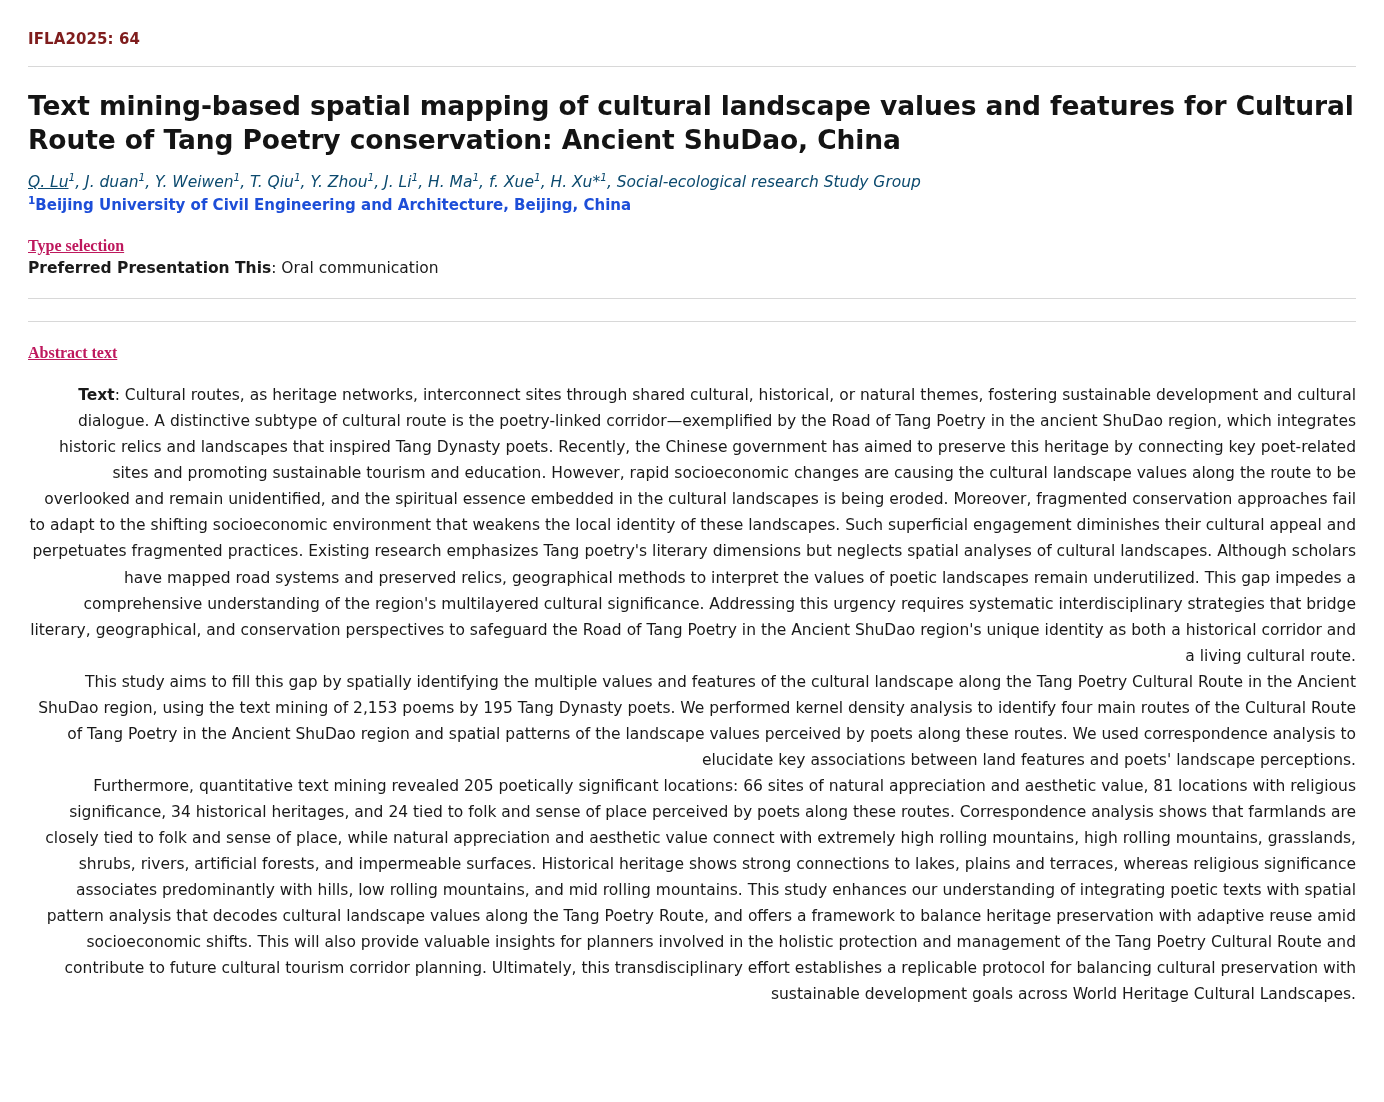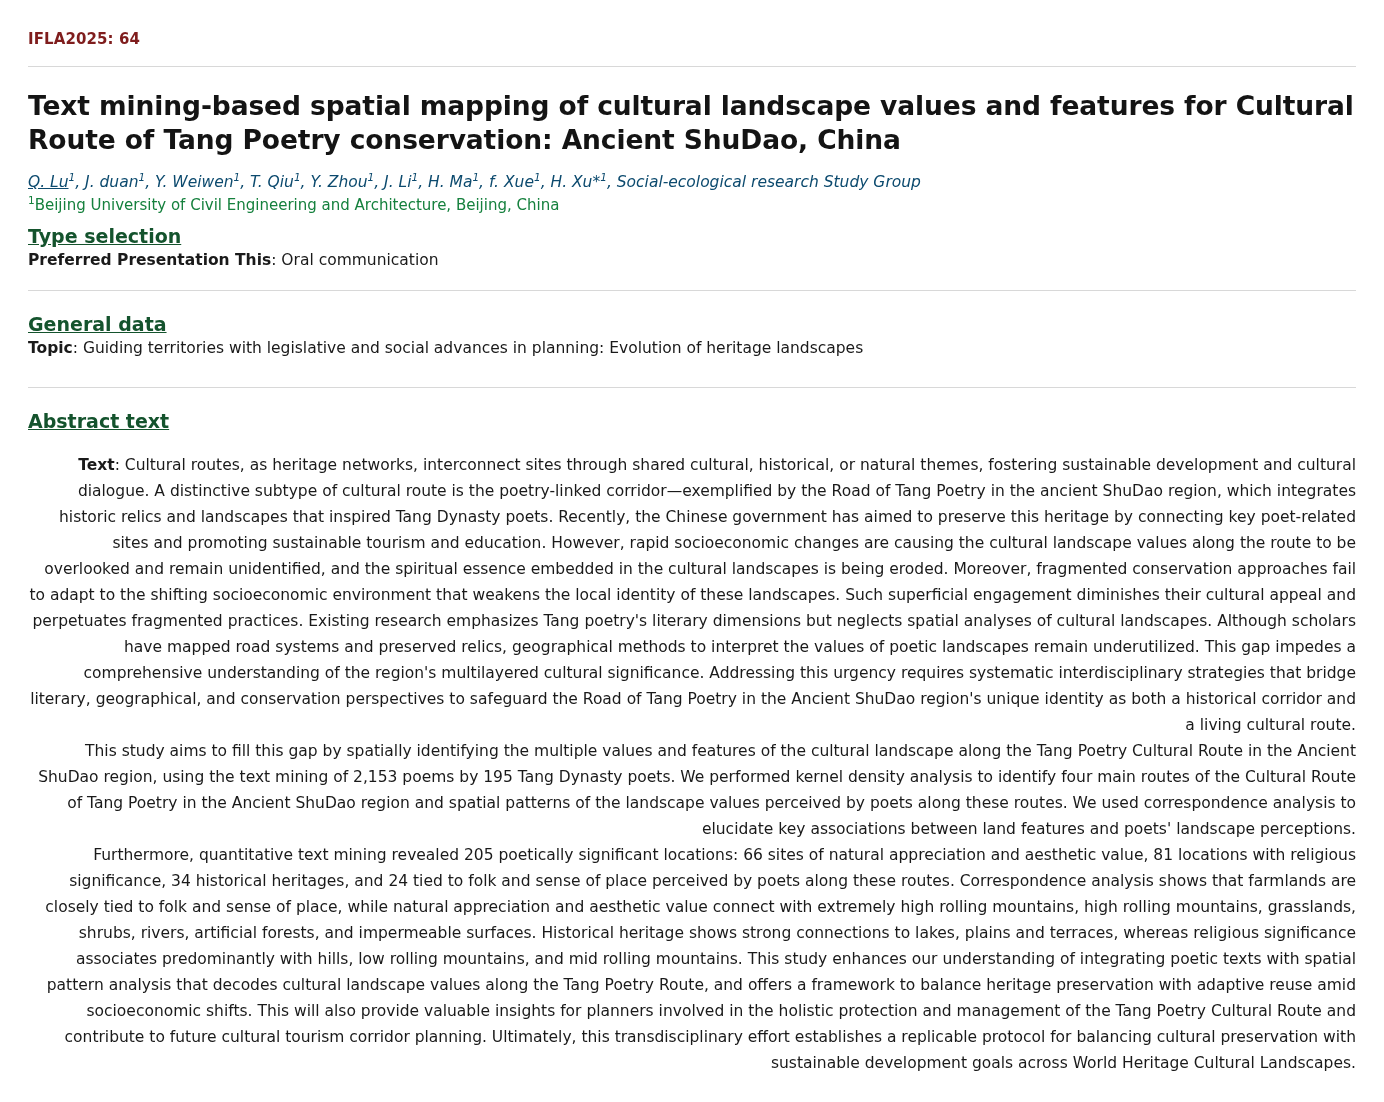--- a/index.html
+++ b/index.html
@@ -48,30 +48,32 @@
   .authors .underlined {
     text-decoration: underline;
   }
   sup {
     font-size: 10.5px;
     vertical-align: super;
     line-height: 0;
   }
   .affiliation {
     font-size: 15px;
-    color: #15803d;
-    margin: 0 0 8px 0;
+    color: #1d4ed8;
+    margin: 0 0 20px 0;
     line-height: 1.45;
+    font-weight: bold;
   }
   .section-head {
-    font-size: 19px;
+    font-size: 16px;
     font-weight: bold;
     text-decoration: underline;
-    color: #14532d;
+    color: #be185d;
     margin: 0 0 2px 0;
+    font-family: Liberation Serif, serif;
   }
   .field-line {
     font-size: 15.5px;
     color: #1a1a1a;
     line-height: 1.5;
     margin: 0;
   }
   .field-label {
     font-weight: bold;
   }
@@ -113,26 +115,20 @@
 
   <div class="block">
     <div class="section-head">Type selection</div>
     <p class="field-line">
       <span class="field-label">Preferred Presentation This</span><span>: Oral communication</span>
     </p>
   </div>
 
   <hr class="sep">
 
-  <div class="block-gap-lg">
-    <div class="section-head">General data</div>
-    <p class="field-line">
-      <span class="field-label">Topic</span><span>: Guiding territories with legislative and social advances in planning: Evolution of heritage landscapes</span>
-    </p>
-  </div>
 
   <hr class="sep">
 
   <div class="abstract">
     <div class="section-head abstract-head">Abstract text</div>
     <p><span class="field-label">Text</span><span>: Cultural routes, as heritage networks, interconnect sites through shared cultural, historical, or natural themes, fostering sustainable development and cultural dialogue. A distinctive subtype of cultural route is the poetry-linked corridor—exemplified by the Road of Tang Poetry in the ancient ShuDao region, which integrates historic relics and landscapes that inspired Tang Dynasty poets. Recently, the Chinese government has aimed to preserve this heritage by connecting key poet-related sites and promoting sustainable tourism and education. However, rapid socioeconomic changes are causing the cultural landscape values along the route to be overlooked and remain unidentified, and the spiritual essence embedded in the cultural landscapes is being eroded. Moreover, fragmented conservation approaches fail to adapt to the shifting socioeconomic environment that weakens the local identity of these landscapes. Such superficial engagement diminishes their cultural appeal and perpetuates fragmented practices. Existing research emphasizes Tang poetry's literary dimensions but neglects spatial analyses of cultural landscapes. Although scholars have mapped road systems and preserved relics, geographical methods to interpret the values of poetic landscapes remain underutilized. This gap impedes a comprehensive understanding of the region's multilayered cultural significance. Addressing this urgency requires systematic interdisciplinary strategies that bridge literary, geographical, and conservation perspectives to safeguard the Road of Tang Poetry in the Ancient ShuDao region's unique identity as both a historical corridor and a living cultural route.</span></p>
     <p>This study aims to fill this gap by spatially identifying the multiple values and features of the cultural landscape along the Tang Poetry Cultural Route in the Ancient ShuDao region, using the text mining of 2,153 poems by 195 Tang Dynasty poets. We performed kernel density analysis to identify four main routes of the Cultural Route of Tang Poetry in the Ancient ShuDao region and spatial patterns of the landscape values perceived by poets along these routes. We used correspondence analysis to elucidate key associations between land features and poets' landscape perceptions.</p>
     <p>Furthermore, quantitative text mining revealed 205 poetically significant locations: 66 sites of natural appreciation and aesthetic value, 81 locations with religious significance, 34 historical heritages, and 24 tied to folk and sense of place perceived by poets along these routes. Correspondence analysis shows that farmlands are closely tied to folk and sense of place, while natural appreciation and aesthetic value connect with extremely high rolling mountains, high rolling mountains, grasslands, shrubs, rivers, artificial forests, and impermeable surfaces. Historical heritage shows strong connections to lakes, plains and terraces, whereas religious significance associates predominantly with hills, low rolling mountains, and mid rolling mountains. This study enhances our understanding of integrating poetic texts with spatial pattern analysis that decodes cultural landscape values along the Tang Poetry Route, and offers a framework to balance heritage preservation with adaptive reuse amid socioeconomic shifts. This will also provide valuable insights for planners involved in the holistic protection and management of the Tang Poetry Cultural Route and contribute to future cultural tourism corridor planning. Ultimately, this transdisciplinary effort establishes a replicable protocol for balancing cultural preservation with sustainable development goals across World Heritage Cultural Landscapes.</p>
   </div>
 

